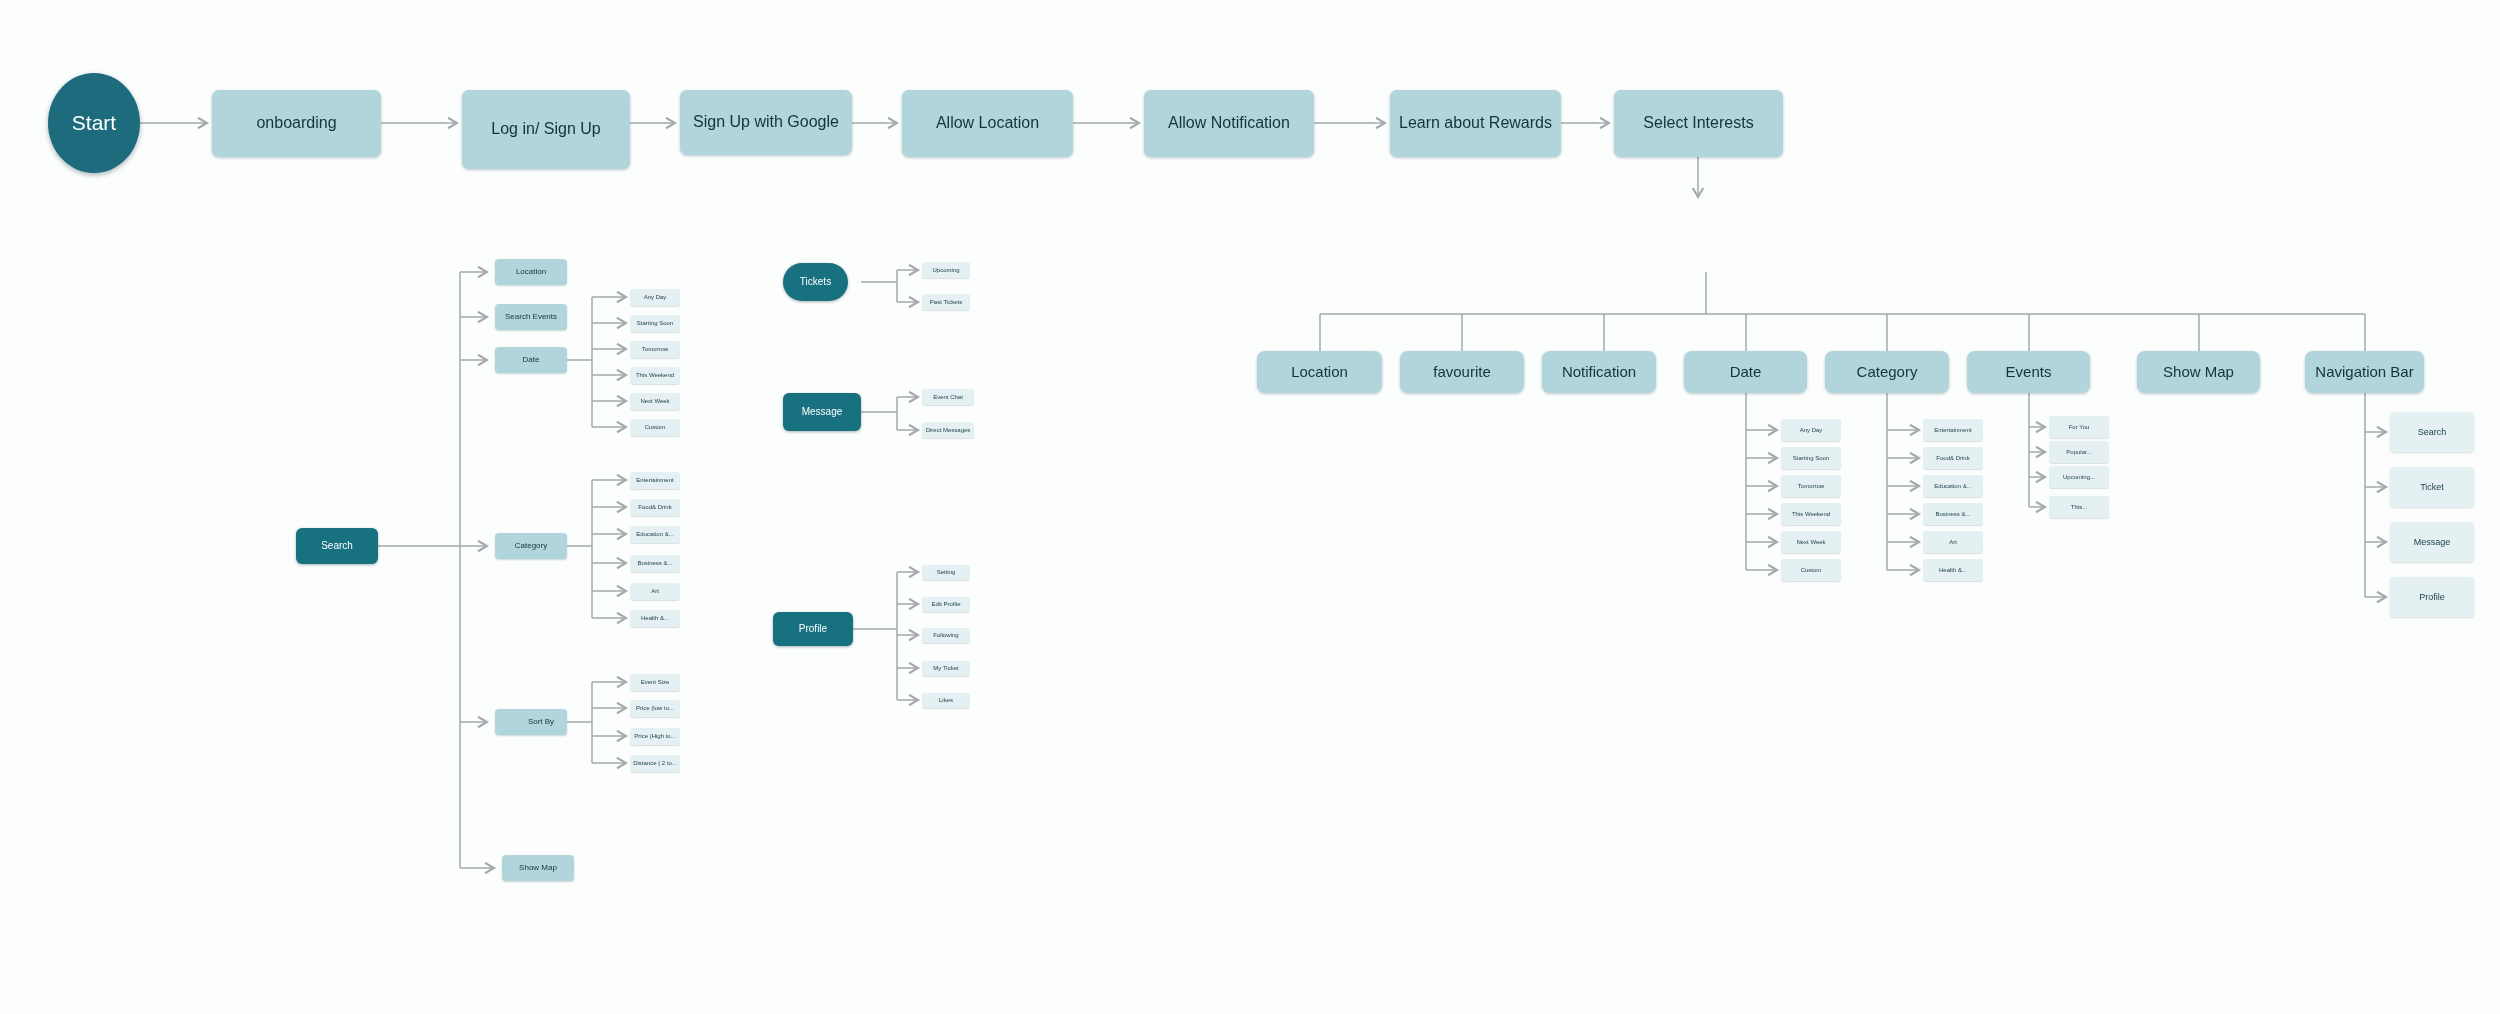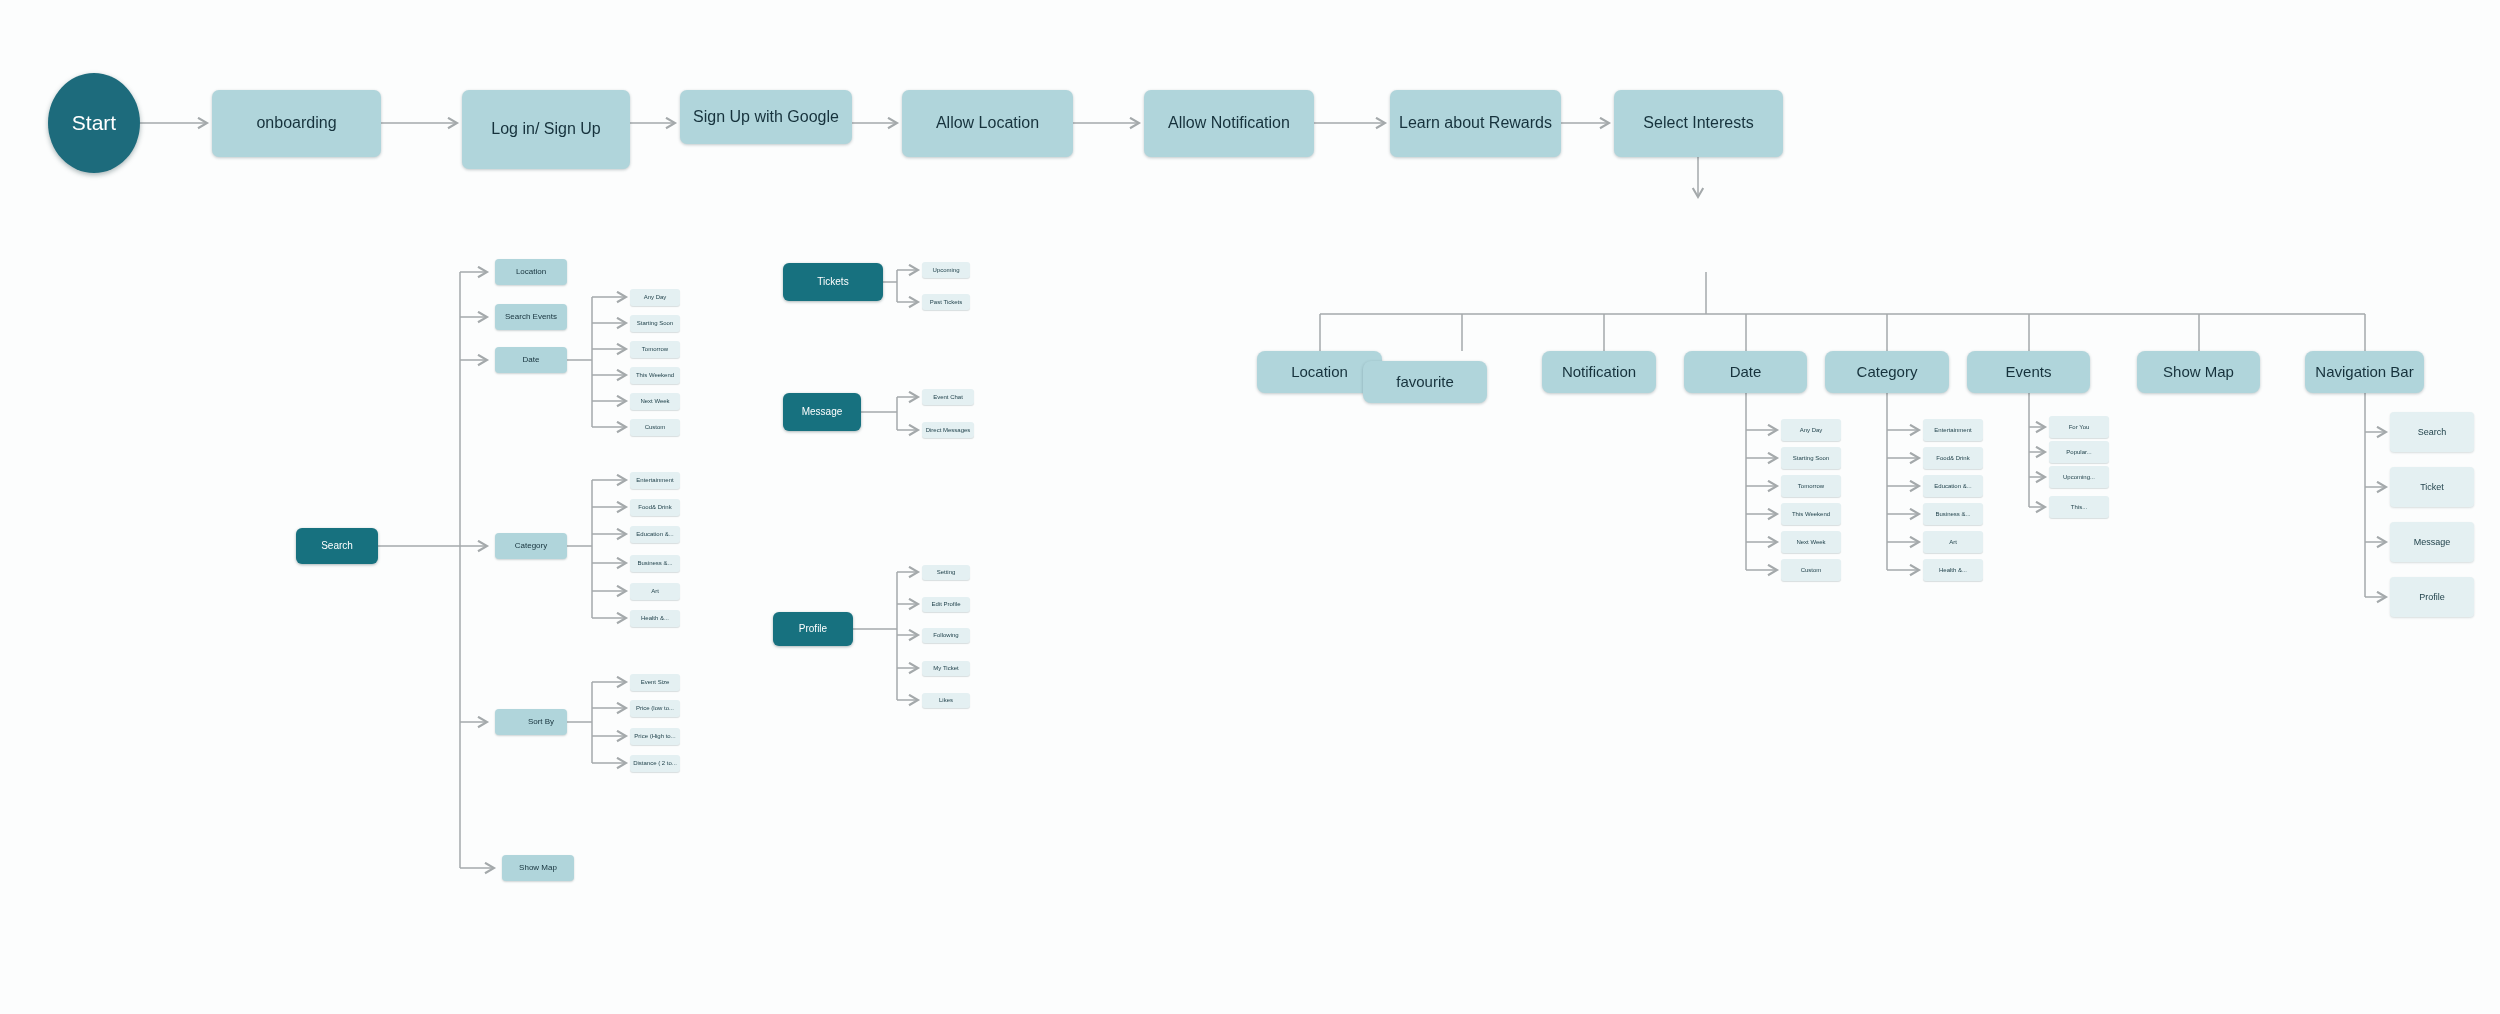--- a/index.html
+++ b/index.html
@@ -127,39 +127,39 @@
     </svg>
 <div class="node start" style="left: 48px; top: 73px; width: 92px; height: 100px;">
       <span>Start</span>
     </div>
     <div class="node big" style="left: 212px; top: 90px; width: 169px; height: 67px;">
       <span>onboarding</span>
     </div>
     <div class="node big" style="left: 462px; top: 90px; width: 168px; height: 79px;">
       <span>Log in/ Sign Up</span>
     </div>
-    <div class="node big" style="left: 680px; top: 90px; width: 172px; height: 54px;">
+    <div class="node big" style="left: 680px; top: 90px; width: 172px; height: 65px;">
       <span>Sign Up with Google</span>
     </div>
     <div class="node big" style="left: 1144px; top: 90px; width: 170px; height: 67px;">
       <span>Allow Notification</span>
     </div>
     <div class="node big" style="left: 902px; top: 90px; width: 171px; height: 67px;">
       <span>Allow Location</span>
     </div>
     <div class="node big" style="left: 1390px; top: 90px; width: 171px; height: 67px;">
       <span>Learn about Rewards</span>
     </div>
     <div class="node big" style="left: 1614px; top: 90px; width: 169px; height: 67px;">
       <span>Select Interests</span>
     </div>
     <div class="node sec" style="left: 1257px; top: 351px; width: 125px; height: 42px;">
       <span>Location</span>
     </div>
-    <div class="node sec" style="left: 1363px; top: 351px; width: 124px; height: 42px; margin-top: 10px;">
+    <div class="node sec" style="left: 1400px; top: 351px; width: 124px; height: 42px;">
       <span>favourite</span>
     </div>
     <div class="node sec" style="left: 1542px; top: 351px; width: 114px; height: 42px;">
       <span>Notification</span>
     </div>
     <div class="node sec" style="left: 1684px; top: 351px; width: 123px; height: 42px;">
       <span>Date</span>
     </div>
     <div class="node sec" style="left: 1825px; top: 351px; width: 124px; height: 42px;">
       <span>Category</span>
@@ -295,21 +295,21 @@
     </div>
     <div class="node kid" style="left: 630px; top: 699.5px; width: 50px; height: 17px;">
       <span>Price (low to...</span>
     </div>
     <div class="node kid" style="left: 630px; top: 727.5px; width: 50px; height: 17px;">
       <span>Price (High to...</span>
     </div>
     <div class="node kid" style="left: 630px; top: 754.5px; width: 50px; height: 17px;">
       <span>Distance ( 2 to...</span>
     </div>
-    <div class="node mini" style="left: 783px; top: 263px; width: 100px; height: 38px;">
+    <div class="node mini" style="left: 783px; top: 263px; width: 65px; height: 38px; border-radius: 19px;">
       <span>Tickets</span>
     </div>
     <div class="node kid" style="left: 922px; top: 262px; width: 48px; height: 16px;">
       <span>Upcoming</span>
     </div>
     <div class="node kid" style="left: 922px; top: 294px; width: 48px; height: 16px;">
       <span>Past Tickets</span>
     </div>
     <div class="node mini" style="left: 783px; top: 393px; width: 78px; height: 38px;">
       <span>Message</span>

